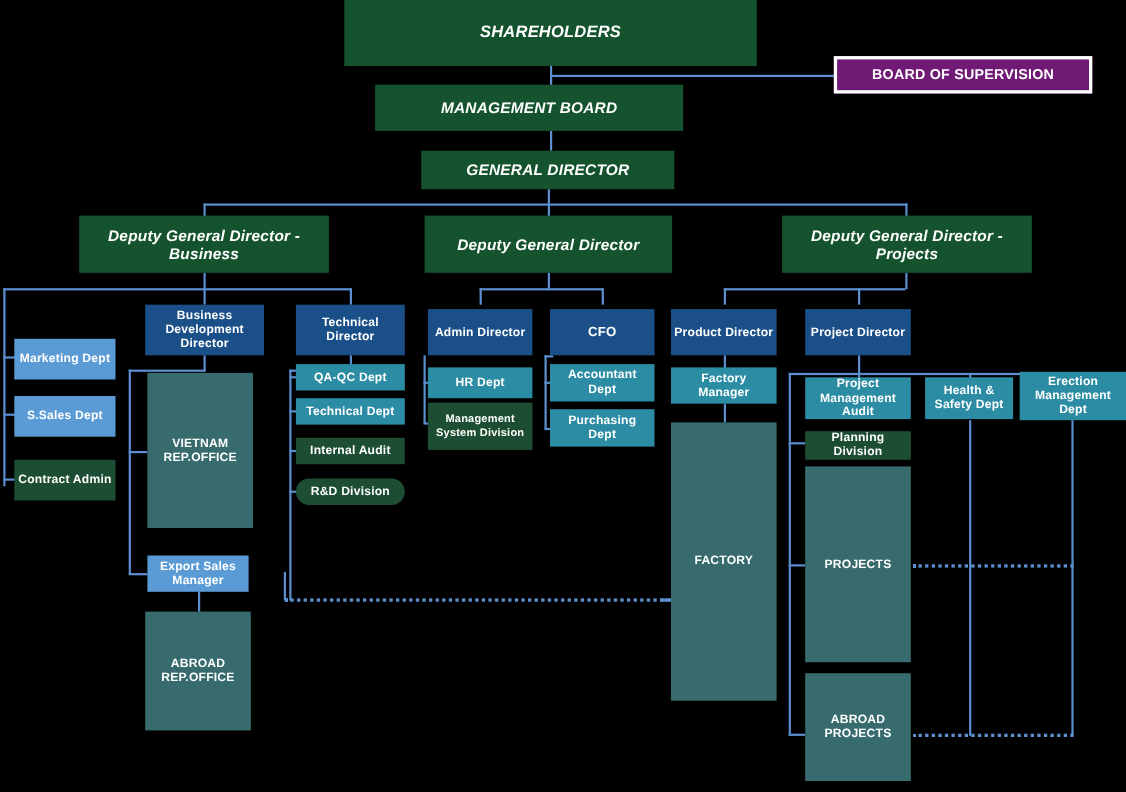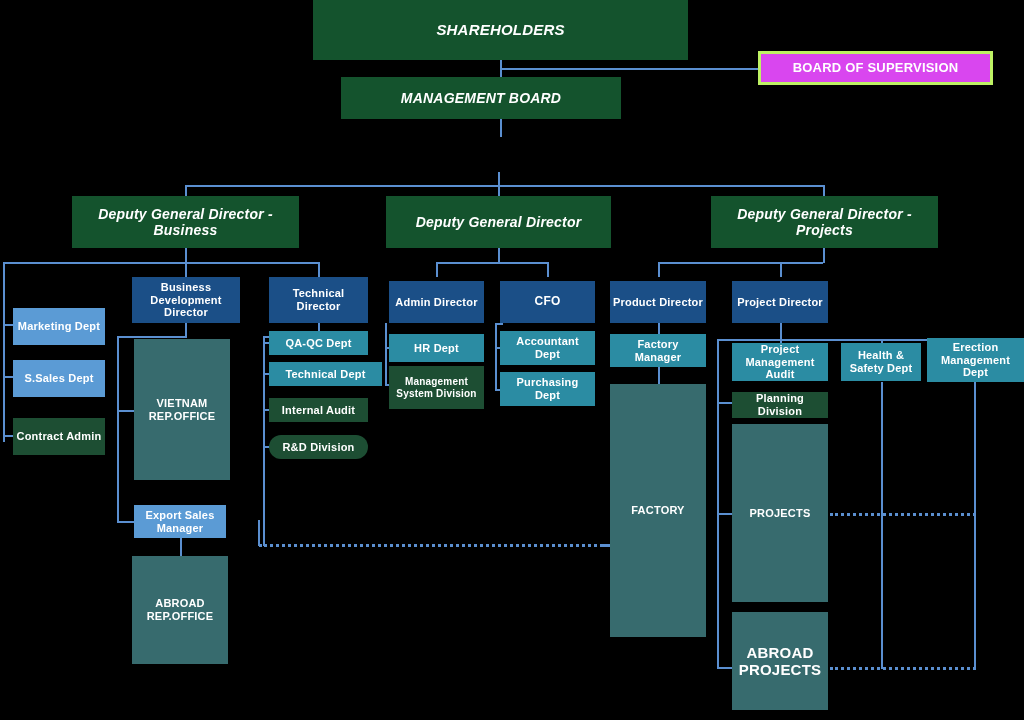--- a/index.html
+++ b/index.html
@@ -24,21 +24,21 @@
     text-align: center;
     color: #ffffff;
     font-weight: bold;
     line-height: 1.15;
     padding: 2px 3px;
     z-index: 5;
     letter-spacing: 0.2px;
   }
   
   .c-primary   { background: #14532d; font-style: italic; }
-  .c-supervis  { background: #d946ef; border: 3px solid #bef264; }
+  .c-supervis  { background: #701a75; border: 3px solid #ffffff; }
   .c-navy      { background: #1b4f87; }
   .c-lightblue { background: #5b9bd5; }
   .c-teal      { background: #2b8ca3; }
   .c-darkteal  { background: #376b6e; }
   .c-green     { background: #1d4e33; }
 
   .line {
     position: absolute;
     background: #5b8fd0;
     z-index: 2;
@@ -137,20 +137,21 @@
   <div class="dotted-h" style="left:830px; top:513px; width:146px;"></div>
   <div class="dotted-h" style="left:830px; top:667px; width:146px;"></div>
   <div class="line line-h" style="left:600px; top:545px; width:12px;"></div>
 
   <div class="node c-primary" style="left:313px; top:0px; width:375px; height:60px; font-size:15px;">SHAREHOLDERS</div>
 
   <div class="node c-supervis" style="left:758px; top:51px; width:235px; height:34px; font-size:13px;">BOARD OF SUPERVISION</div>
 
   <div class="node c-primary" style="left:341px; top:77px; width:280px; height:42px; font-size:14px;">MANAGEMENT BOARD</div>
 
+  <div class="node c-primary" style="left:383px; top:137px; width:230px; height:35px; font-size:14px;">GENERAL DIRECTOR</div>
 
   <div class="node c-primary" style="left:72px; top:196px; width:227px; height:52px; font-size:14px;">Deputy General Director - Business</div>
 
   <div class="node c-primary" style="left:386px; top:196px; width:225px; height:52px; font-size:14px;">Deputy General Director</div>
 
   <div class="node c-primary" style="left:711px; top:196px; width:227px; height:52px; font-size:14px;">Deputy General Director - Projects</div>
 
   <div class="node c-lightblue" style="left:13px; top:308px; width:92px; height:37px; font-size:11px;">Marketing Dept</div>
 
   <div class="node c-lightblue" style="left:13px; top:360px; width:92px; height:37px; font-size:11px;">S.Sales Dept</div>
@@ -162,21 +163,21 @@
   <div class="node c-darkteal" style="left:134px; top:339px; width:96px; height:141px; font-size:11px;">VIETNAM REP.OFFICE</div>
 
   <div class="node c-lightblue" style="left:134px; top:505px; width:92px; height:33px; font-size:11px;">Export Sales Manager</div>
 
   <div class="node c-darkteal" style="left:132px; top:556px; width:96px; height:108px; font-size:11px;">ABROAD REP.OFFICE</div>
 
   <div class="node c-navy" style="left:269px; top:277px; width:99px; height:46px; font-size:11px;">Technical Director</div>
 
   <div class="node c-teal" style="left:269px; top:331px; width:99px; height:24px; font-size:11px;">QA-QC Dept</div>
 
-  <div class="node c-teal" style="left:269px; top:362px; width:113px; height:24px; font-size:11px;">Technical Dept</div>
+  <div class="node c-teal" style="left:269px; top:362px; width:99px; height:24px; font-size:11px;">Technical Dept</div>
 
   <div class="node c-green" style="left:269px; top:398px; width:99px; height:24px; font-size:11px;">Internal Audit</div>
 
   <div class="node c-green" style="left:269px; top:435px; width:99px; height:24px; font-size:11px;border-radius:12px;">R&amp;D Division</div>
 
   <div class="node c-navy" style="left:389px; top:281px; width:95px; height:42px; font-size:11px;">Admin Director</div>
 
   <div class="node c-teal" style="left:389px; top:334px; width:95px; height:28px; font-size:11px;">HR Dept</div>
 
   <div class="node c-green" style="left:389px; top:366px; width:95px; height:43px; font-size:10px;">Management System Division</div>
@@ -194,19 +195,19 @@
   <div class="node c-darkteal" style="left:610px; top:384px; width:96px; height:253px; font-size:11px;">FACTORY</div>
 
   <div class="node c-navy" style="left:732px; top:281px; width:96px; height:42px; font-size:11px;">Project Director</div>
 
   <div class="node c-teal" style="left:732px; top:343px; width:96px; height:38px; font-size:11px;">Project Management Audit</div>
 
   <div class="node c-green" style="left:732px; top:392px; width:96px; height:26px; font-size:11px;">Planning Division</div>
 
   <div class="node c-darkteal" style="left:732px; top:424px; width:96px; height:178px; font-size:11px;">PROJECTS</div>
 
-  <div class="node c-darkteal" style="left:732px; top:612px; width:96px; height:98px; font-size:15px;">ABROAD PROJECTS</div>
+  <div class="node c-darkteal" style="left:732px; top:612px; width:96px; height:98px; font-size:11px;">ABROAD PROJECTS</div>
 
   <div class="node c-teal" style="left:841px; top:343px; width:80px; height:38px; font-size:11px;">Health &amp; Safety Dept</div>
 
   <div class="node c-teal" style="left:927px; top:338px; width:97px; height:44px; font-size:11px;">Erection Management Dept</div>
 
 </div>
 
 </body></html>

